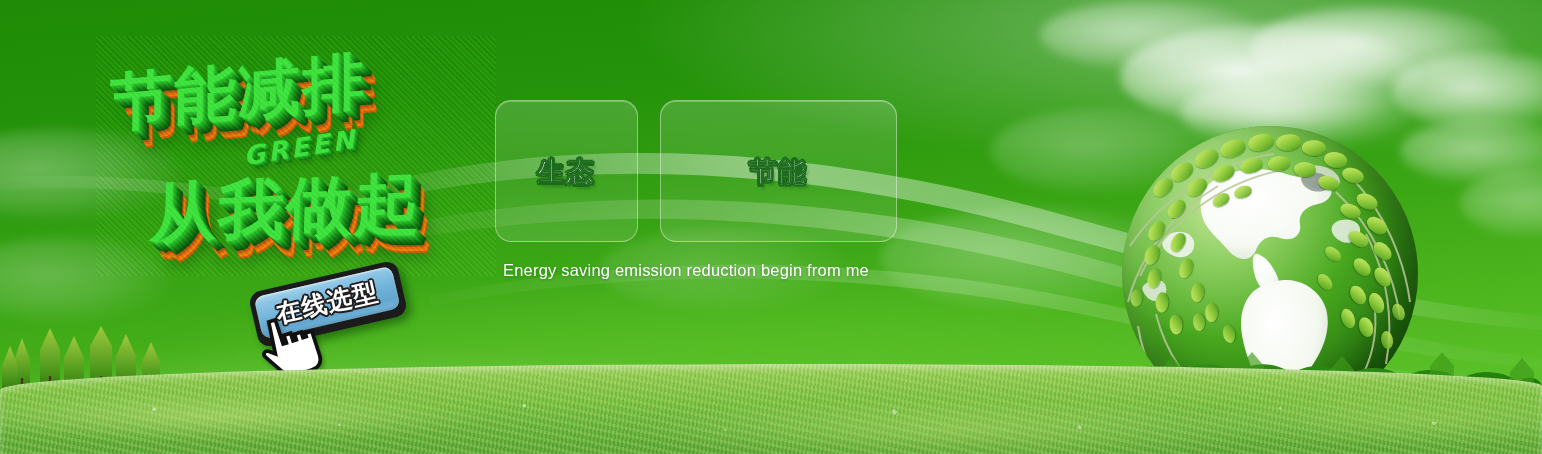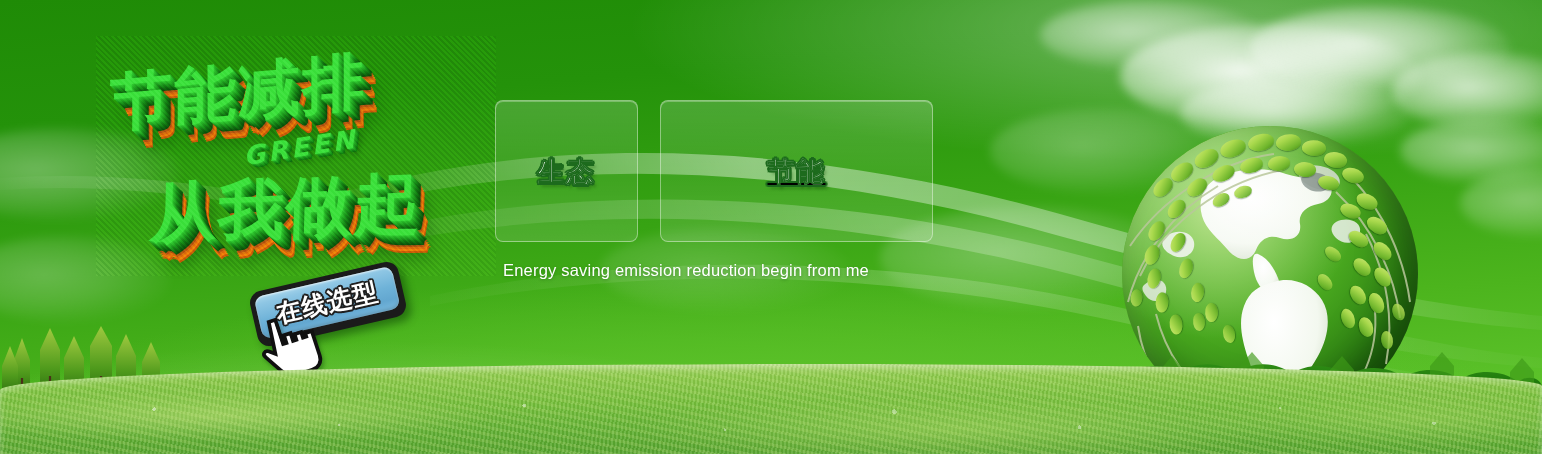--- a/index.html
+++ b/index.html
@@ -136,29 +136,29 @@
       rgba(255,255,255,0.18) 0 2px, rgba(0,0,0,0.10) 2px 4px);
     mix-blend-mode:overlay;
     opacity:.55;
     pointer-events:none;
   }
 
   
   .cards { position:absolute; left:495px; top:100px; display:flex; gap:22px; }
   .card {
     width:143px; height:142px;
-    border-radius:8px;
+    border-radius:16px;
     background:linear-gradient(180deg, rgba(255,255,255,0.16) 0%, rgba(255,255,255,0.07) 55%, rgba(255,255,255,0.12) 100%);
     border:1px solid rgba(255,255,255,0.40);
     box-shadow:inset 0 1px 0 rgba(255,255,255,0.28);
     display:flex; flex-direction:column;
     align-items:center; justify-content:center;
     gap:24px;
   }
-  .card.wide { width:273px;text-decoration:underline; }
+  .card.wide { width:237px; }
   .card.w3   { width:195px; }
   .card-zh {
     font-size:27px; font-weight:bold; color:#ffffff;
     font-family:"DejaVu Sans", sans-serif;
     letter-spacing:2px; line-height:1;
     -webkit-text-stroke:0.6px #1d6b1d;
     text-shadow:
       2px 0 0 #1d6b1d, -2px 0 0 #1d6b1d, 0 2px 0 #1d6b1d, 0 -2px 0 #1d6b1d,
       1.5px 1.5px 0 #1d6b1d, -1.5px 1.5px 0 #1d6b1d,
       1.5px -1.5px 0 #1d6b1d, -1.5px -1.5px 0 #1d6b1d,

